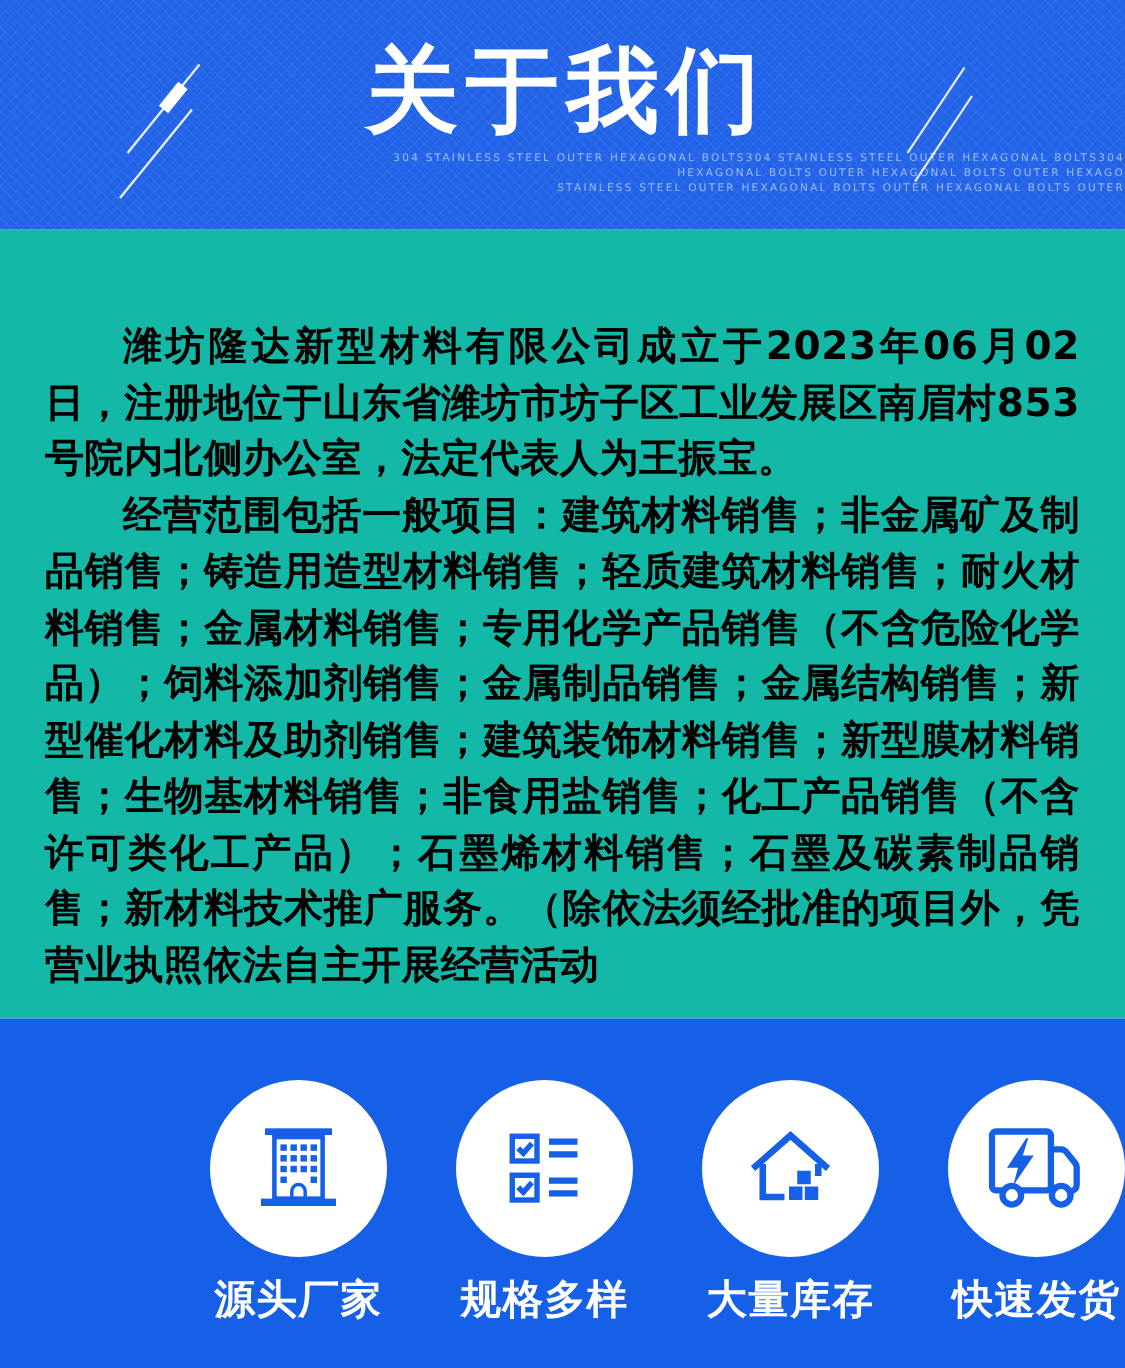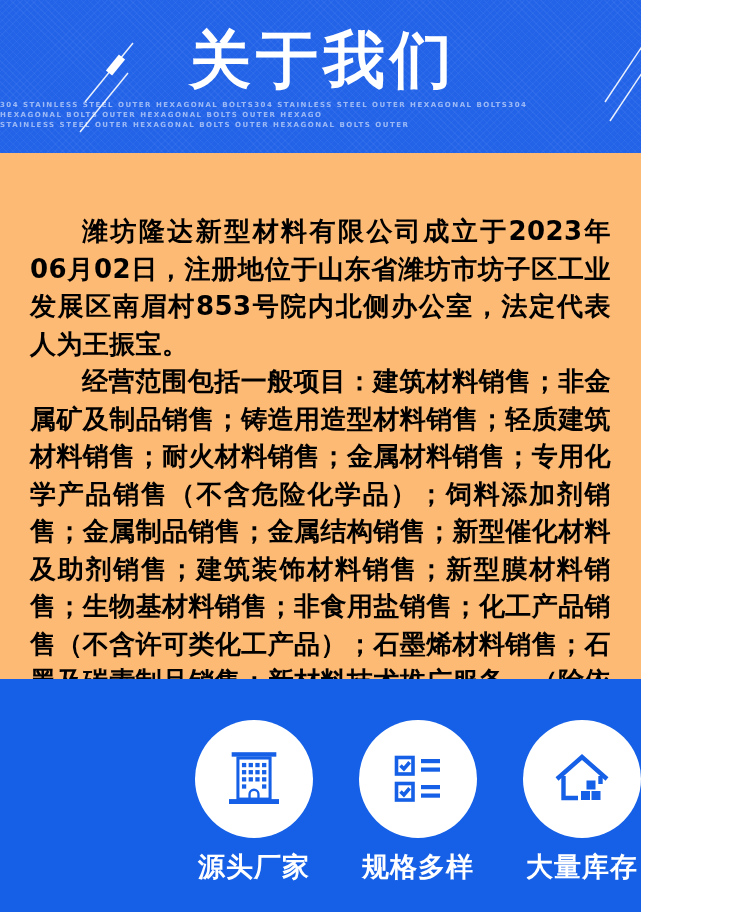--- a/index.html
+++ b/index.html
@@ -1,18 +1,18 @@
 <!DOCTYPE html>
 <html><head>
 <meta charset="utf-8">
 <style>
   html,body{margin:0;padding:0;background:#ffffff;}
   .page{
     position:relative;
-    width:641px;height:912px;
+    width:750px;height:912px;
     overflow:hidden;
     font-family:"DejaVu Sans","Liberation Sans",sans-serif;
     background:#ffffff;
   }
 
   
   .header{
     position:relative;
     height:153px;
     background-color:#2263e8;
@@ -25,37 +25,37 @@
     text-align:center;
     color:#ffffff;
     font-size:62px;
     line-height:1;
     font-weight:900;
     letter-spacing:5px;
     text-indent:5px;
   }
   .header-subtitle{
     margin-top:9px;
-    text-align:left;
+    text-align:right;
     color:rgba(255,255,255,0.55);
     font-size:7px;
     line-height:10px;
-    font-weight:700;
+    font-weight:400;
     letter-spacing:1.5px;
   }
   .deco{position:absolute;}
   .deco-left{left:78px;top:40px;}
   .deco-right{left:603px;top:42px;}
 
   
   .about-section{
     box-sizing:border-box;
     height:526px;
     padding:60px 30px 0 30px;
-    background:#fdba74;
+    background:#14b8a6;
     overflow:hidden;
   }
   .about-section p{
     margin:0;
     color:#000000;
     font-size:26px;
     line-height:37.5px;
     font-weight:600;
     letter-spacing:0.4px;
     text-align:justify;
@@ -190,15 +190,27 @@
           <g fill="#1560e6">
             <rect x="33.5" y="27.5" width="9" height="9"></rect>
             <rect x="28" y="38" width="9" height="9"></rect>
             <rect x="38.5" y="38" width="9" height="9"></rect>
           </g>
         </svg>
       </div>
       <div class="feature-label">大量库存</div>
     </div>
 
+    <div class="feature">
+      <div class="feature-circle">
+        <svg width="64" height="54" viewBox="0 0 70 59">
+          <rect x="2.5" y="2.5" width="43" height="43" rx="3" fill="none" stroke="#1560e6" stroke-width="4.6"></rect>
+          <path d="M27.5 7.5 L13.5 29 h8 l-3.5 13 L33 20 h-8 l4 -12.5 Z" fill="#1560e6"></path>
+          <path d="M46 15.5 h7 a4.5 4.5 0 0 1 3.5 1.7 l6.8 8.4 a4.5 4.5 0 0 1 1 2.8 V41.5 a4.5 4.5 0 0 1 -4.5 4.5 H46" fill="none" stroke="#1560e6" stroke-width="4.6"></path>
+          <circle cx="17" cy="49" r="6.8" fill="#ffffff" stroke="#1560e6" stroke-width="4.6"></circle>
+          <circle cx="53" cy="49" r="6.8" fill="#ffffff" stroke="#1560e6" stroke-width="4.6"></circle>
+        </svg>
+      </div>
+      <div class="feature-label">快速发货</div>
+    </div>
 
   </div>
 </div>
 
 </body></html>

